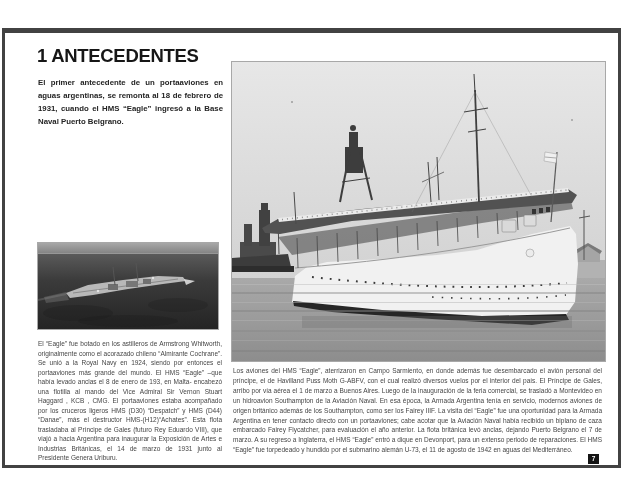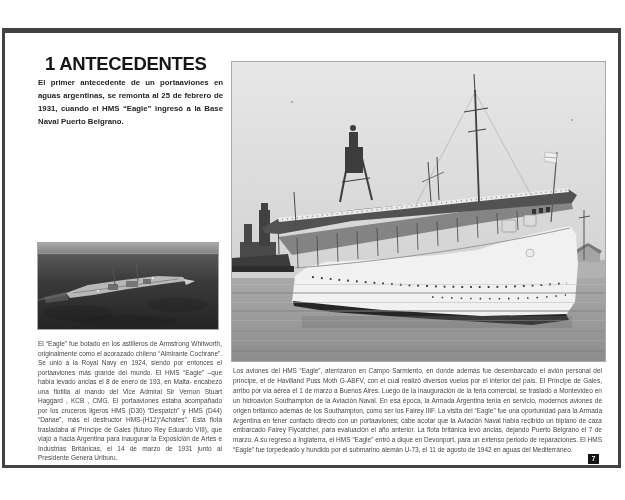--- a/index.html
+++ b/index.html
@@ -7,21 +7,21 @@
     position:relative;width:625px;height:500px;overflow:hidden;background:#ffffff;
     font-family:"Liberation Sans", sans-serif;
   }
   .page{
     position:absolute;left:2px;top:28px;width:613px;height:432px;
     background:#ffffff;
     border-left:3px solid #424242;border-right:3px solid #424242;
     border-bottom:3px solid #424242;border-top:5px solid #424242;
   }
   .page-title{
-    position:absolute;left:32px;top:12px;margin:8px;
+    position:absolute;left:32px;top:12px;margin:0;
     font-size:18.5px;font-weight:bold;color:#161616;letter-spacing:-0.3px;
     white-space:nowrap;
   }
   .intro{
     position:absolute;left:33px;top:43px;width:185px;
     font-size:7.8px;line-height:13px;font-weight:bold;color:#242424;
     text-align:justify;
   }
   .photo{
     position:absolute;overflow:hidden;outline:1px solid #a8a8a8;background:#d8d8d8;
@@ -45,21 +45,21 @@
   }
 </style>
 </head>
 <body>
 
 <div class="screen">
   <div class="page">
 
     <h1 class="page-title">1 ANTECEDENTES</h1>
 
-    <div class="intro">El primer antecedente de un portaaviones en aguas argentinas, se remonta al 25 de febrero de 1931, cuando  el HMS “Eagle” ingresó a la Base Naval Puerto Belgrano.</div>
+    <div class="intro">El primer antecedente de un portaaviones en aguas argentinas, se remonta al 18 de febrero de 1931, cuando  el HMS “Eagle” ingresó a la Base Naval Puerto Belgrano.</div>
 
     <div class="photo main-photo">
       <svg width="373" height="299" viewBox="0 0 373 299" preserveAspectRatio="none">
         <defs>
           <linearGradient id="sky" x1="0" y1="0" x2="0" y2="1">
             <stop offset="0" stop-color="#e7e7e7"></stop>
               <stop offset="1" stop-color="#d2d2d2"></stop>
           </linearGradient>
           <linearGradient id="water" x1="0" y1="0" x2="0" y2="1">
             <stop offset="0" stop-color="#a9a9a9"></stop>

